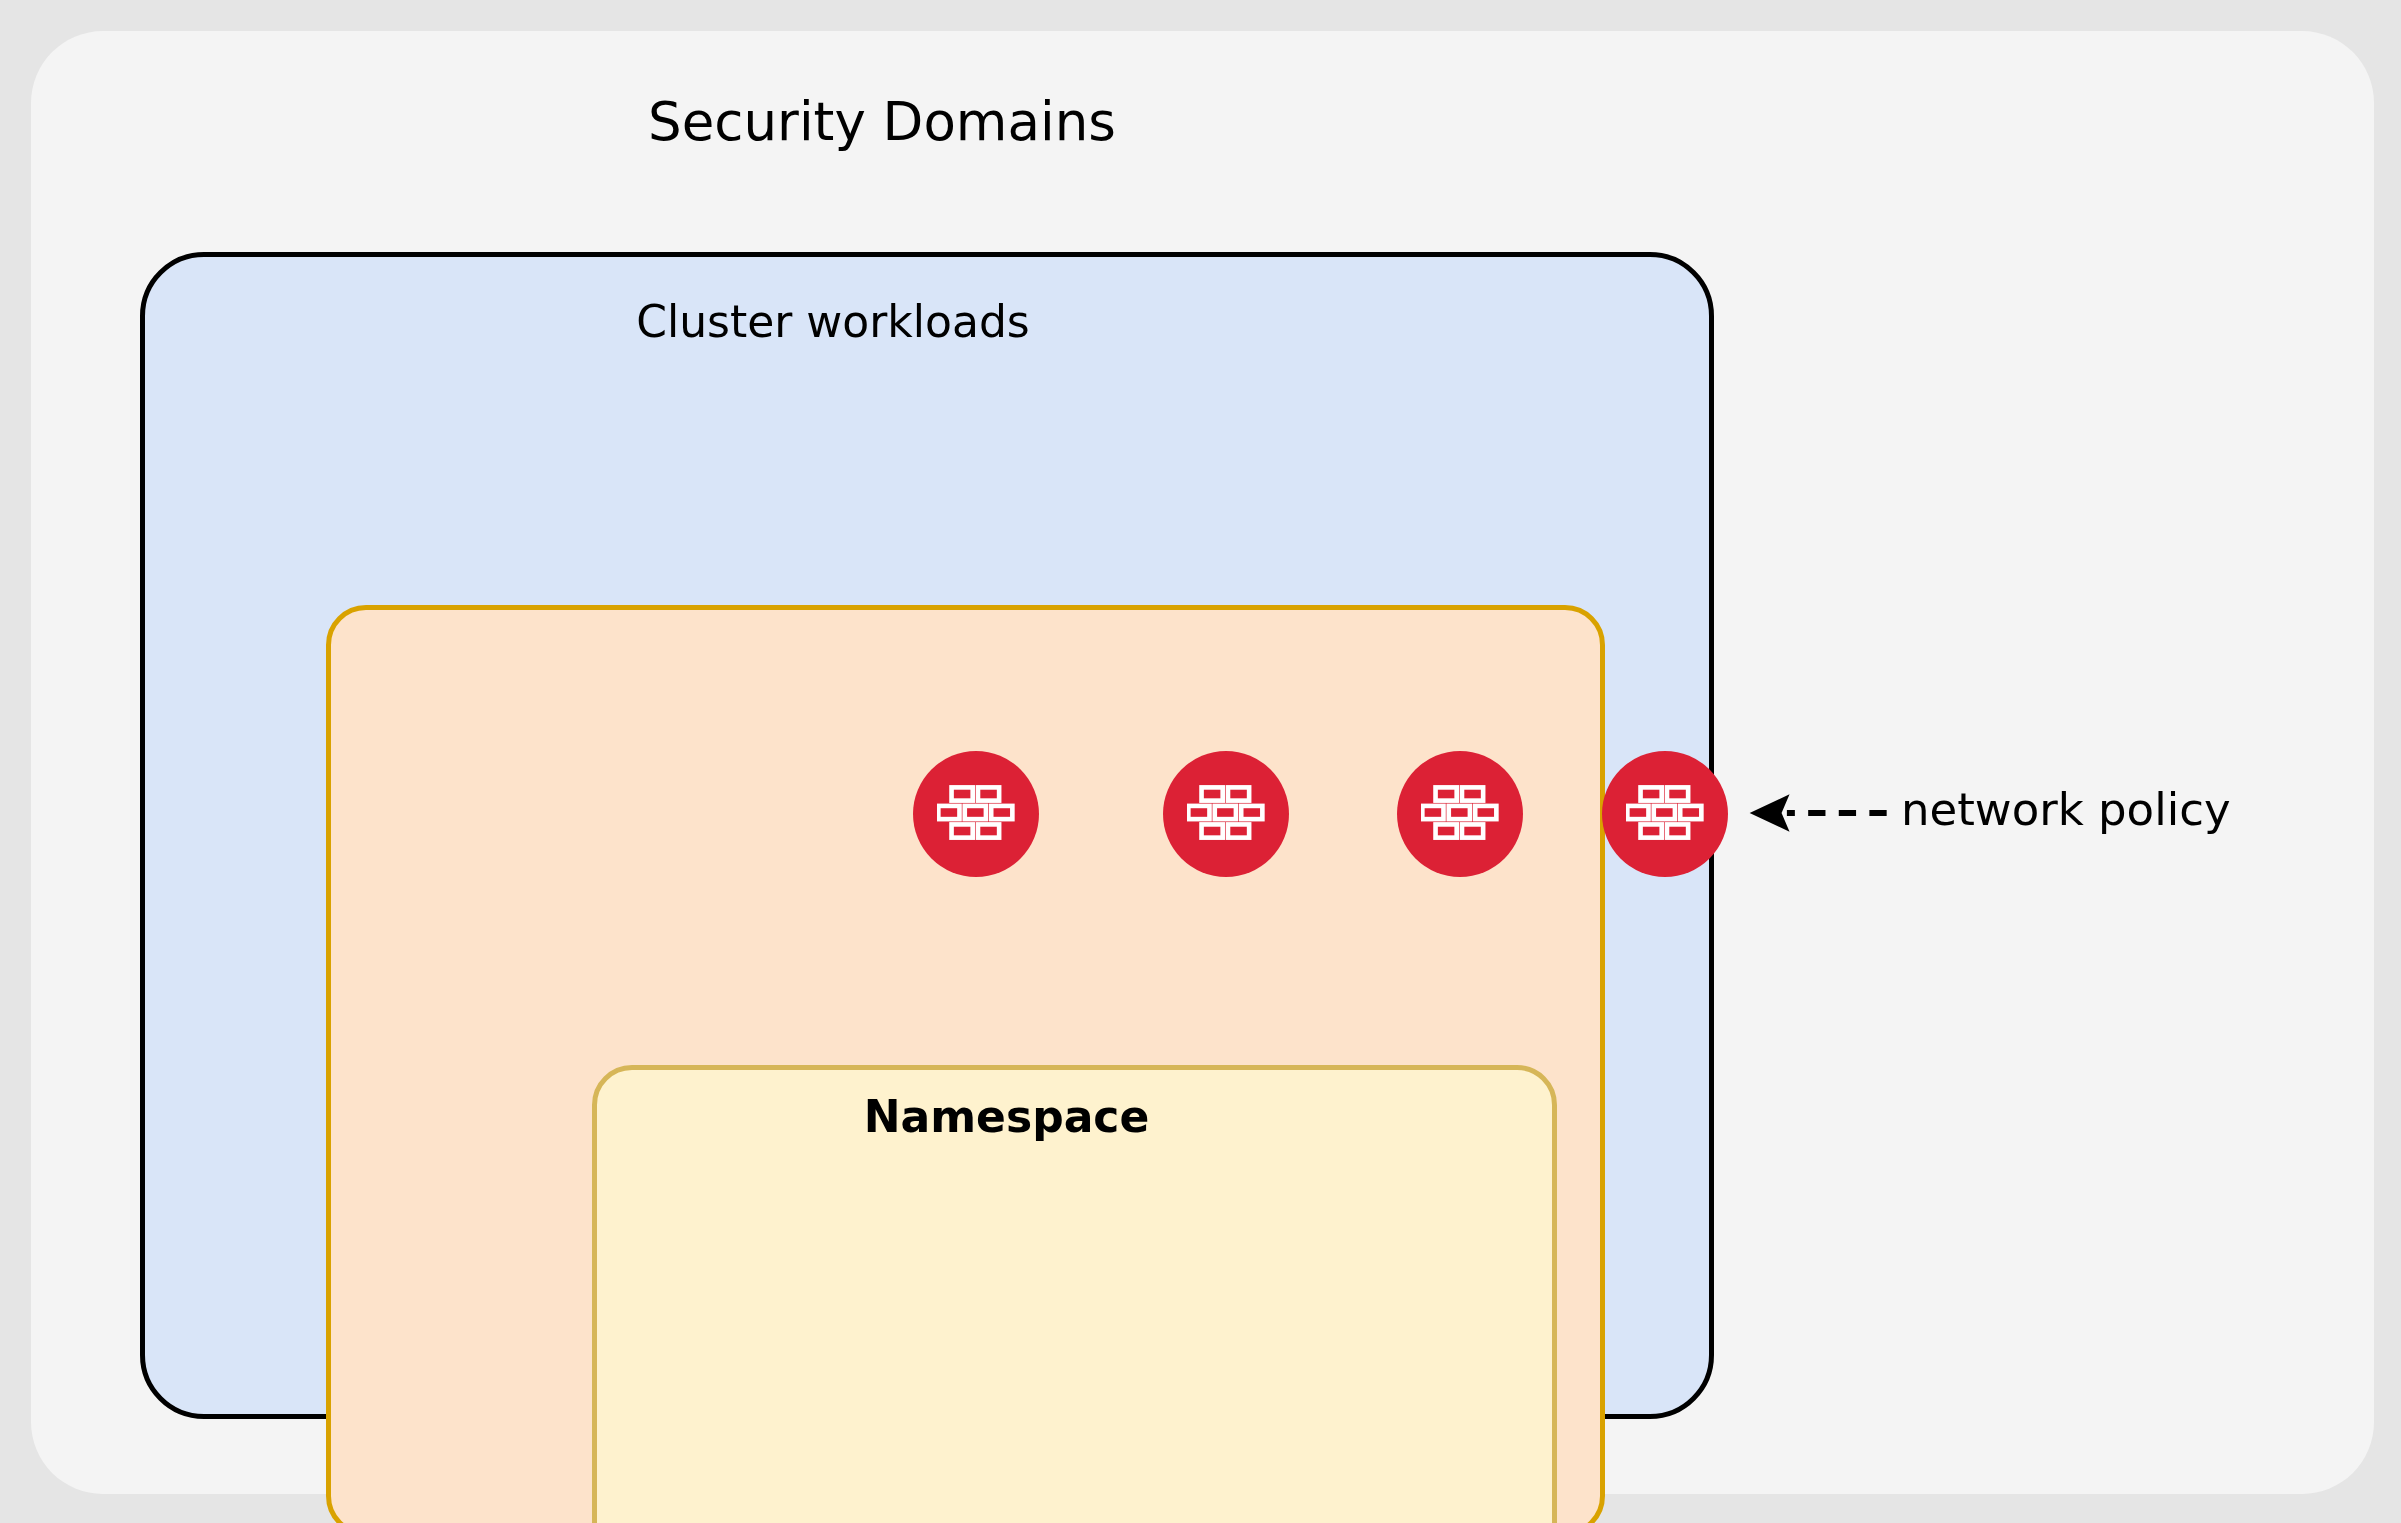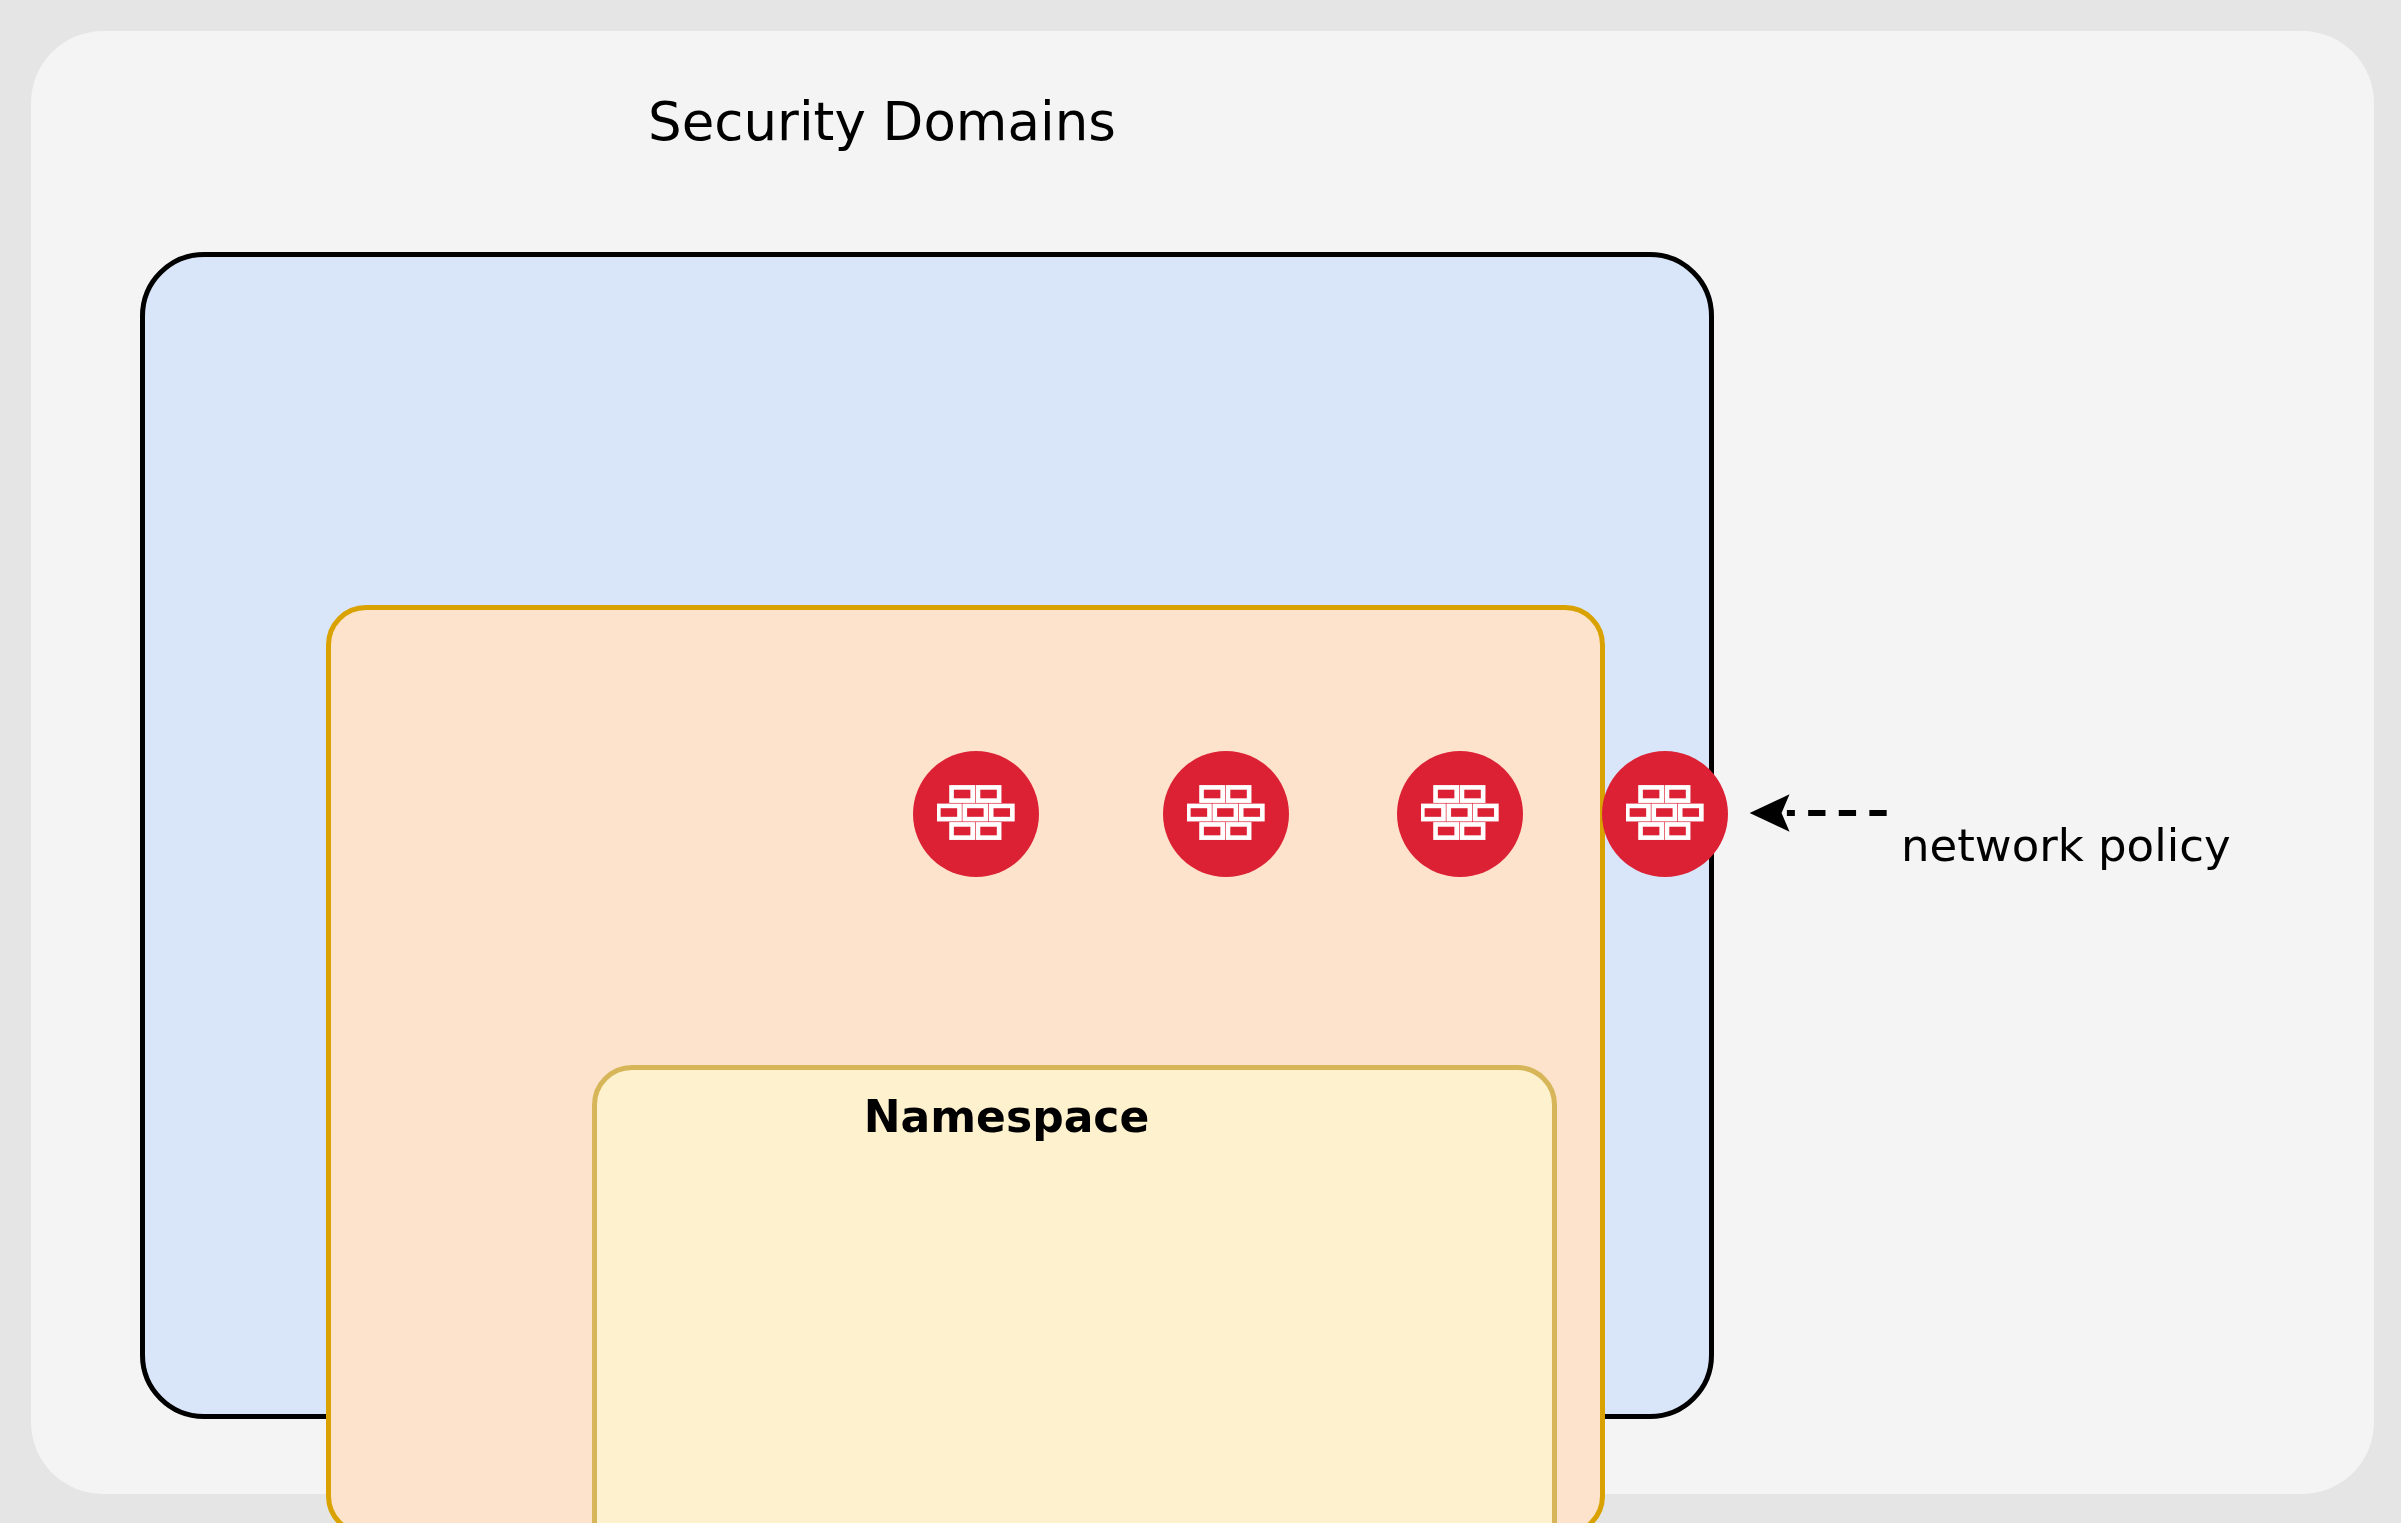--- a/index.html
+++ b/index.html
@@ -152,34 +152,34 @@
     width: 153px;
     height: 60px;
   }
   .label-network-policy {
     position: absolute;
     left: 1901px;
     top: 783px;
     font-size: 45px;
     color: #000000;
     white-space: nowrap;
-    margin-top: 36px;
   }
 </style>
 </head>
 <body>
 
 <div id="stage">
 
   <div class="outer-panel">
 
     <div class="title-security-domains">Security Domains</div>
 
     <div class="k8s-box">
 
+      <div class="label-cluster-workloads">Cluster workloads</div>
 
       <div class="label-kubernetes">kubernetes</div>
 
       <div class="tenant-box">
 
 
         <div class="namespace-box">
 
           <div class="label-namespace">Namespace</div>
 

